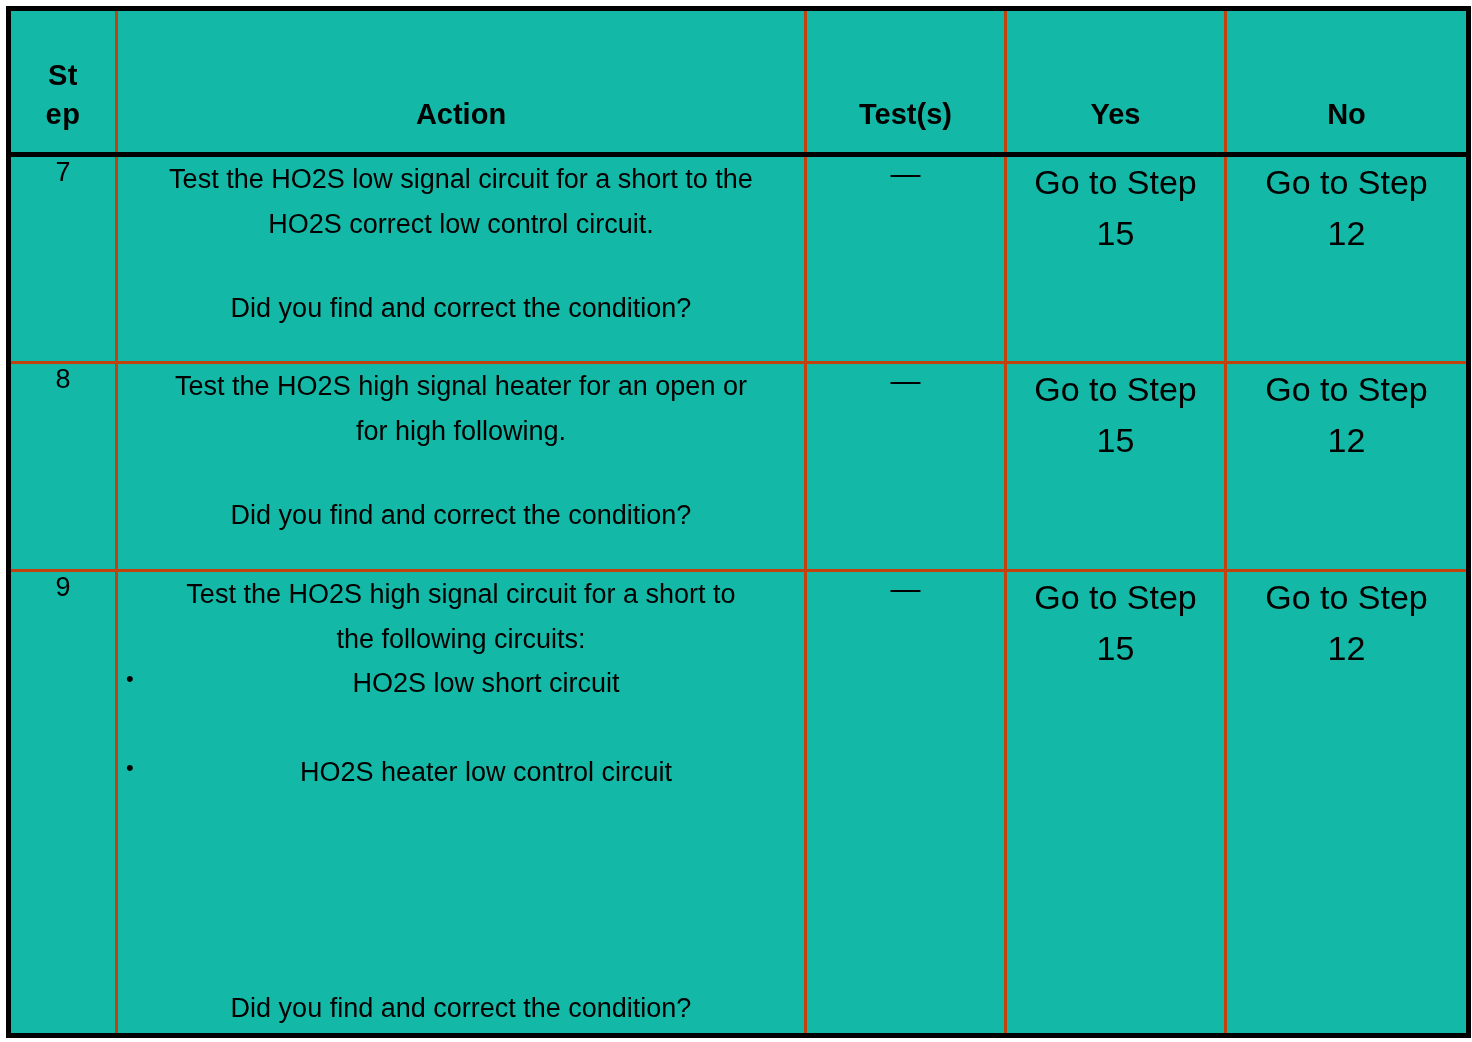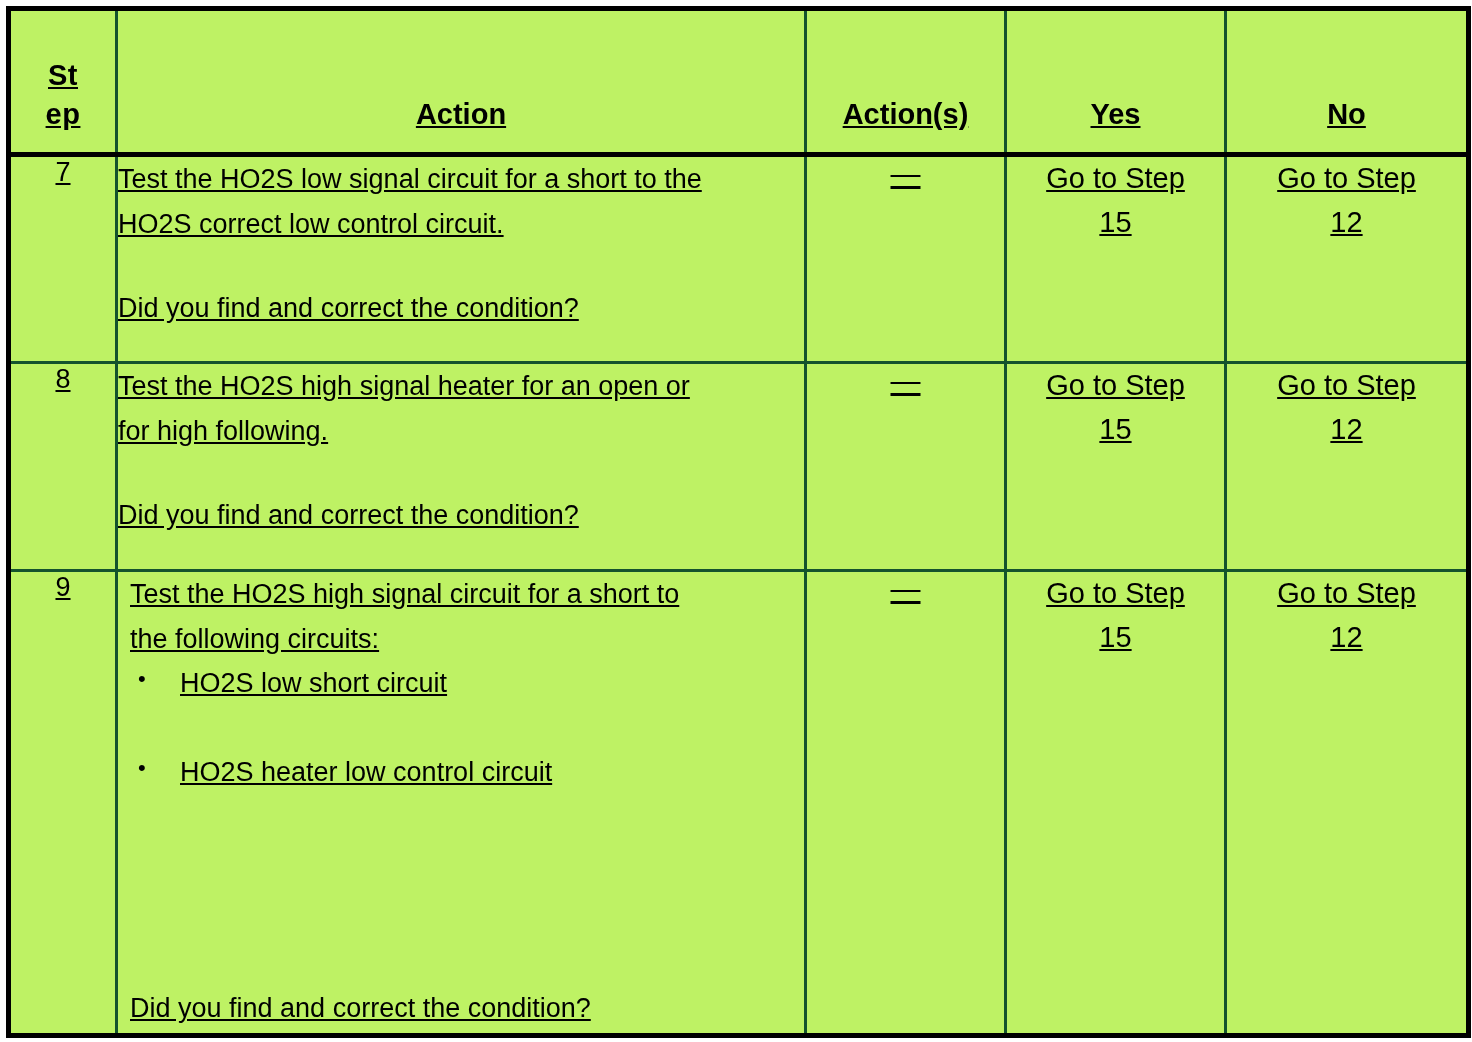--- a/index.html
+++ b/index.html
@@ -29,25 +29,24 @@
     top: 6px;
     width: 1460px;
     height: 1030px;
     box-sizing: border-box;
     border: 5px solid #000;
     border-collapse: collapse;
     table-layout: fixed;
   }
   .diag-table td, .diag-table th {
     box-sizing: border-box;
-    border: 3px solid #14532d;
+    border: 3px solid #c2410c;
     padding: 0;
     vertical-align: top;
-    background: #bef264;
-    text-decoration: underline;
+    background: #14b8a6;
   }
 
   
   col.c-step   { width: 108px; }
   col.c-action { width: 689px; }
   col.c-value  { width: 200px; }
   col.c-yes    { width: 220px; }
   col.c-no     { width: 243px; }
 
   
@@ -74,30 +73,31 @@
   .cell-step {
     text-align: center;
     vertical-align: middle;
     font-size: 27px;
   }
   .cell-action {
     padding: 22px 14px 10px 22px;
     font-size: 27px;
     line-height: 1.65;
     vertical-align: top;
+    text-align: center;
   }
   .cell-value {
     text-align: center;
     vertical-align: middle;
     font-size: 30px;
   }
   .cell-branch {
     text-align: center;
     vertical-align: bottom;
-    font-size: 29px;
+    font-size: 34px;
     line-height: 1.5;
     padding-bottom: 16px;
   }
   .cell-branch .bl { display: block; }
 
   
   tr.row-7 > td { height: 208px; }
   tr.row-8 > td { height: 208px; }
   tr.row-9 > td { height: 465px; }
 
@@ -124,21 +124,20 @@
     line-height: 1.65;
   }
   .bullet-spacer { display: block; height: 44px; }
 
   
   .action9-wrap {
     display: flex;
     flex-direction: column;
     height: 100%;
     min-height: 420px;
-    padding-left: 12px;
   }
   .action9-top { flex: 0 0 auto; }
   .action9-spacer { flex: 1 1 auto; min-height: 30px; }
   .action9-bottom { flex: 0 0 auto; padding-bottom: 2px; }
 
   
   .cell-value-9 { vertical-align: middle; }
   
   .cell-branch-9 { vertical-align: bottom; padding-bottom: 16px; }
 </style>
@@ -161,21 +160,21 @@
         <th>
           <span class="hdr-inner hdr-step">
             <span class="ln">St</span>
             <span class="ln">ep</span>
           </span>
         </th>
         <th>
           <span class="hdr-inner">Action</span>
         </th>
         <th>
-          <span class="hdr-inner">Action(s)</span>
+          <span class="hdr-inner">Test(s)</span>
         </th>
         <th>
           <span class="hdr-inner">Yes</span>
         </th>
         <th>
           <span class="hdr-inner">No</span>
         </th>
       </tr>
     </thead>
 

